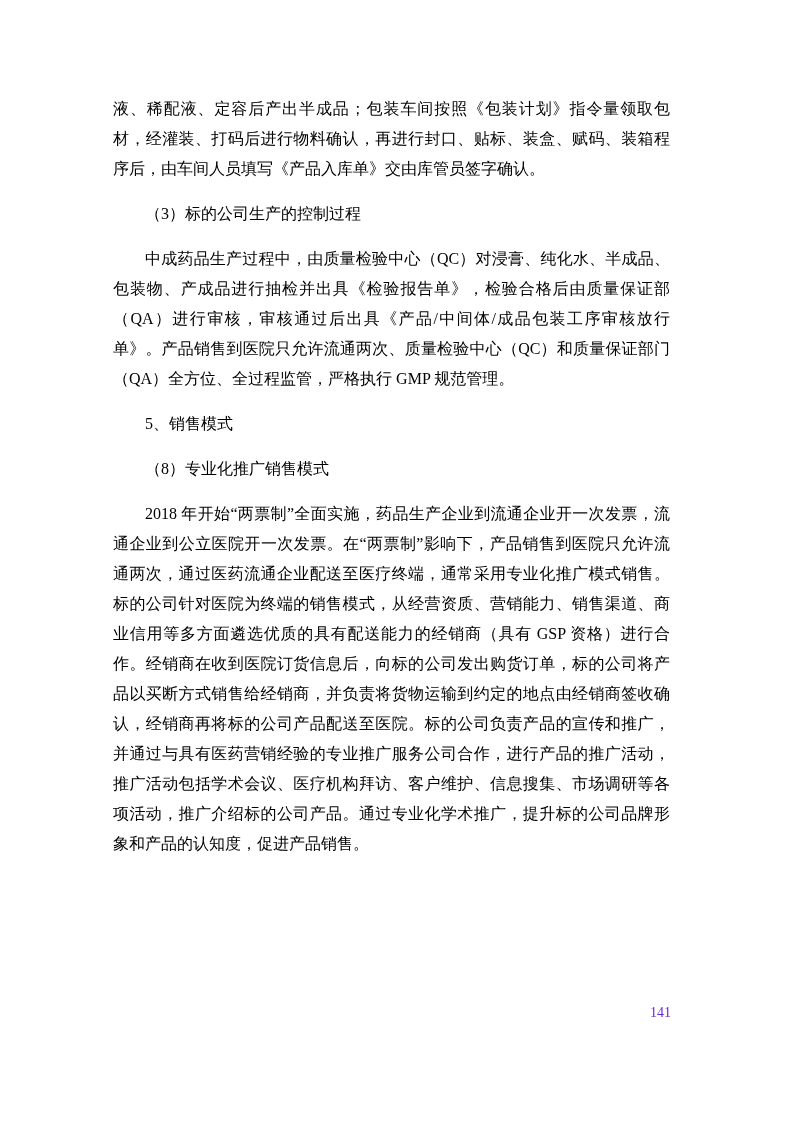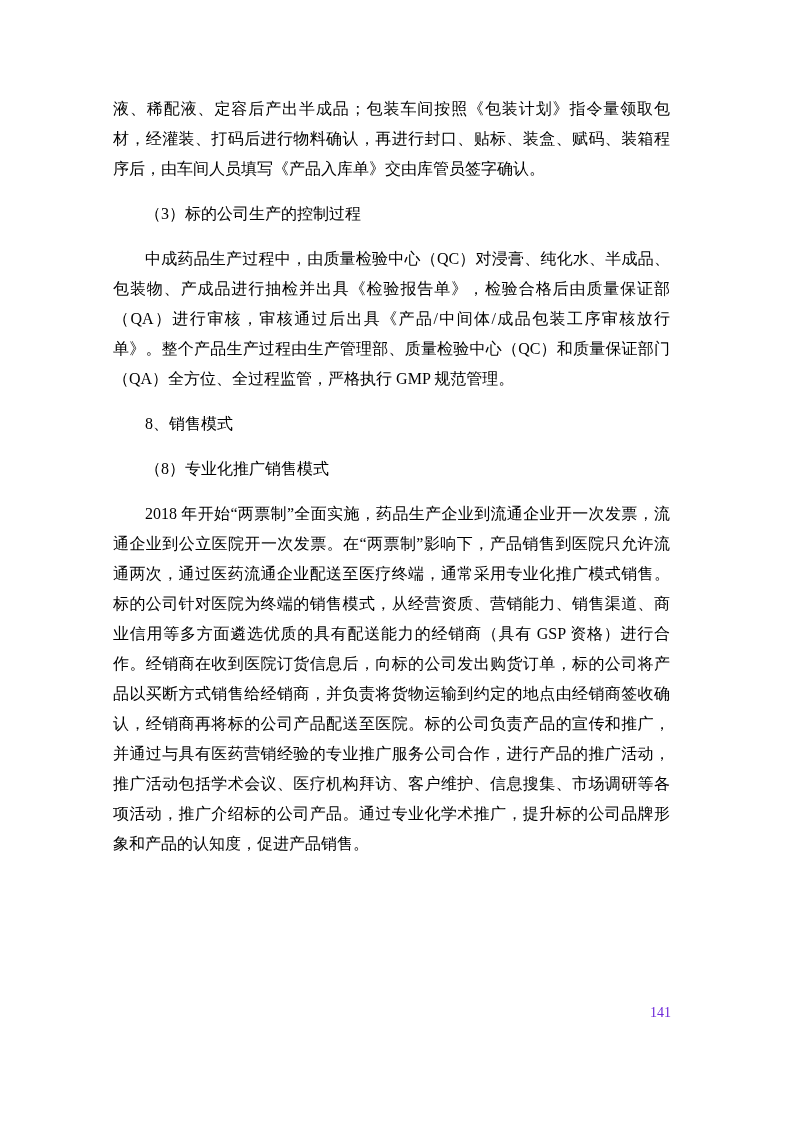--- a/index.html
+++ b/index.html
@@ -52,23 +52,23 @@
 </style>
 </head>
 <body>
 
 <div class="page">
   <div class="content">
     <p class="body-para continuation">液、稀配液、定容后产出半成品；包装车间按照《包装计划》指令量领取包材，经灌装、打码后进行物料确认，再进行封口、贴标、装盒、赋码、装箱程序后，由车间人员填写《产品入库单》交由库管员签字确认。</p>
 
     <p class="heading">（3）标的公司生产的控制过程</p>
 
-    <p class="body-para">中成药品生产过程中，由质量检验中心（QC）对浸膏、纯化水、半成品、包装物、产成品进行抽检并出具《检验报告单》，检验合格后由质量保证部（QA）进行审核，审核通过后出具《产品/中间体/成品包装工序审核放行单》。整个产品生产过程由生产管理部、质量检验中心（QC）和质量保证部门（QA）全方位、全过程监管，严格执行 GMP 规范管理。</p>
+    <p class="body-para">中成药品生产过程中，由质量检验中心（QC）对浸膏、纯化水、半成品、包装物、产成品进行抽检并出具《检验报告单》，检验合格后由质量保证部（QA）进行审核，审核通过后出具《产品/中间体/成品包装工序审核放行单》。产品销售到医院只允许流通两次、质量检验中心（QC）和质量保证部门（QA）全方位、全过程监管，严格执行 GMP 规范管理。</p>
 
-    <p class="heading">8、销售模式</p>
+    <p class="heading">5、销售模式</p>
 
 
     <p class="heading">（8）专业化推广销售模式</p>
 
     <p class="body-para">2018 年开始“两票制”全面实施，药品生产企业到流通企业开一次发票，流通企业到公立医院开一次发票。在“两票制”影响下，产品销售到医院只允许流通两次，通过医药流通企业配送至医疗终端，通常采用专业化推广模式销售。标的公司针对医院为终端的销售模式，从经营资质、营销能力、销售渠道、商业信用等多方面遴选优质的具有配送能力的经销商（具有 GSP 资格）进行合作。经销商在收到医院订货信息后，向标的公司发出购货订单，标的公司将产品以买断方式销售给经销商，并负责将货物运输到约定的地点由经销商签收确认，经销商再将标的公司产品配送至医院。标的公司负责产品的宣传和推广，并通过与具有医药营销经验的专业推广服务公司合作，进行产品的推广活动，推广活动包括学术会议、医疗机构拜访、客户维护、信息搜集、市场调研等各项活动，推广介绍标的公司产品。通过专业化学术推广，提升标的公司品牌形象和产品的认知度，促进产品销售。</p>
   </div>
 
   <div class="page-number">141</div>
 </div>
 

